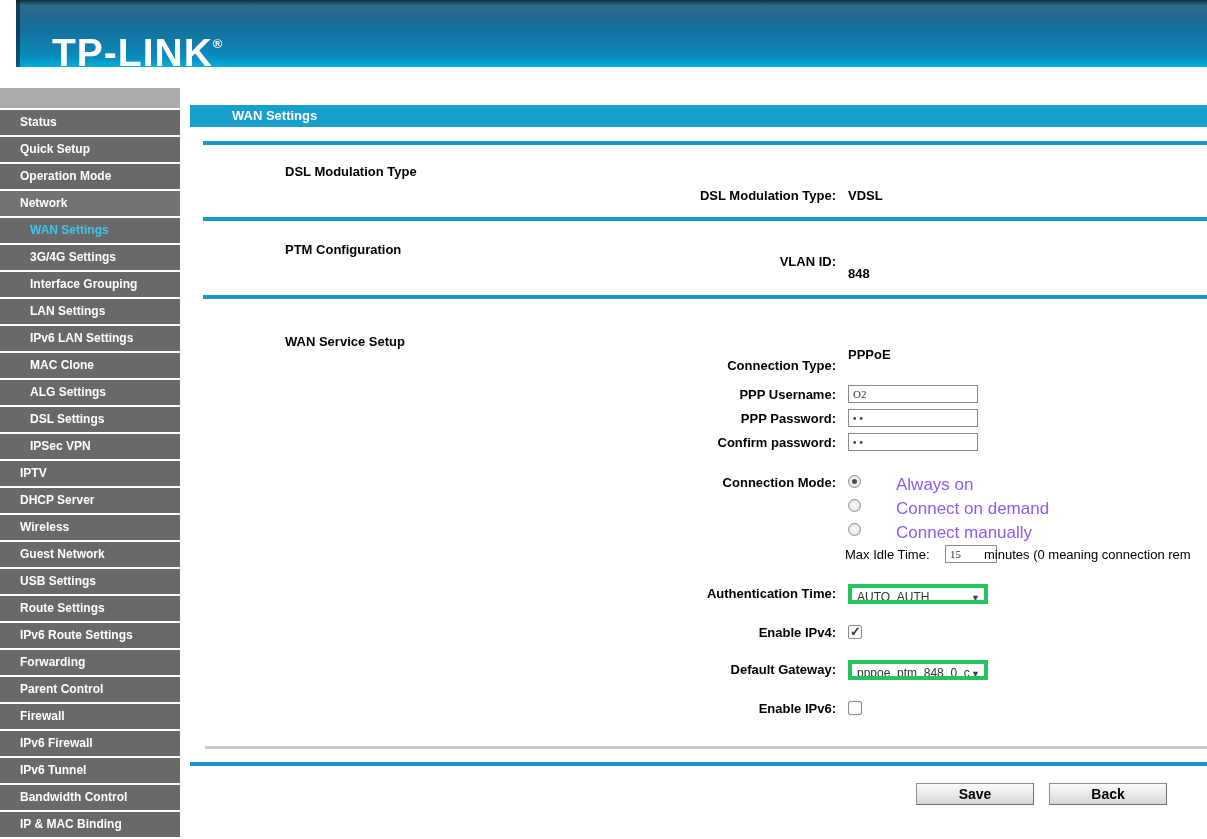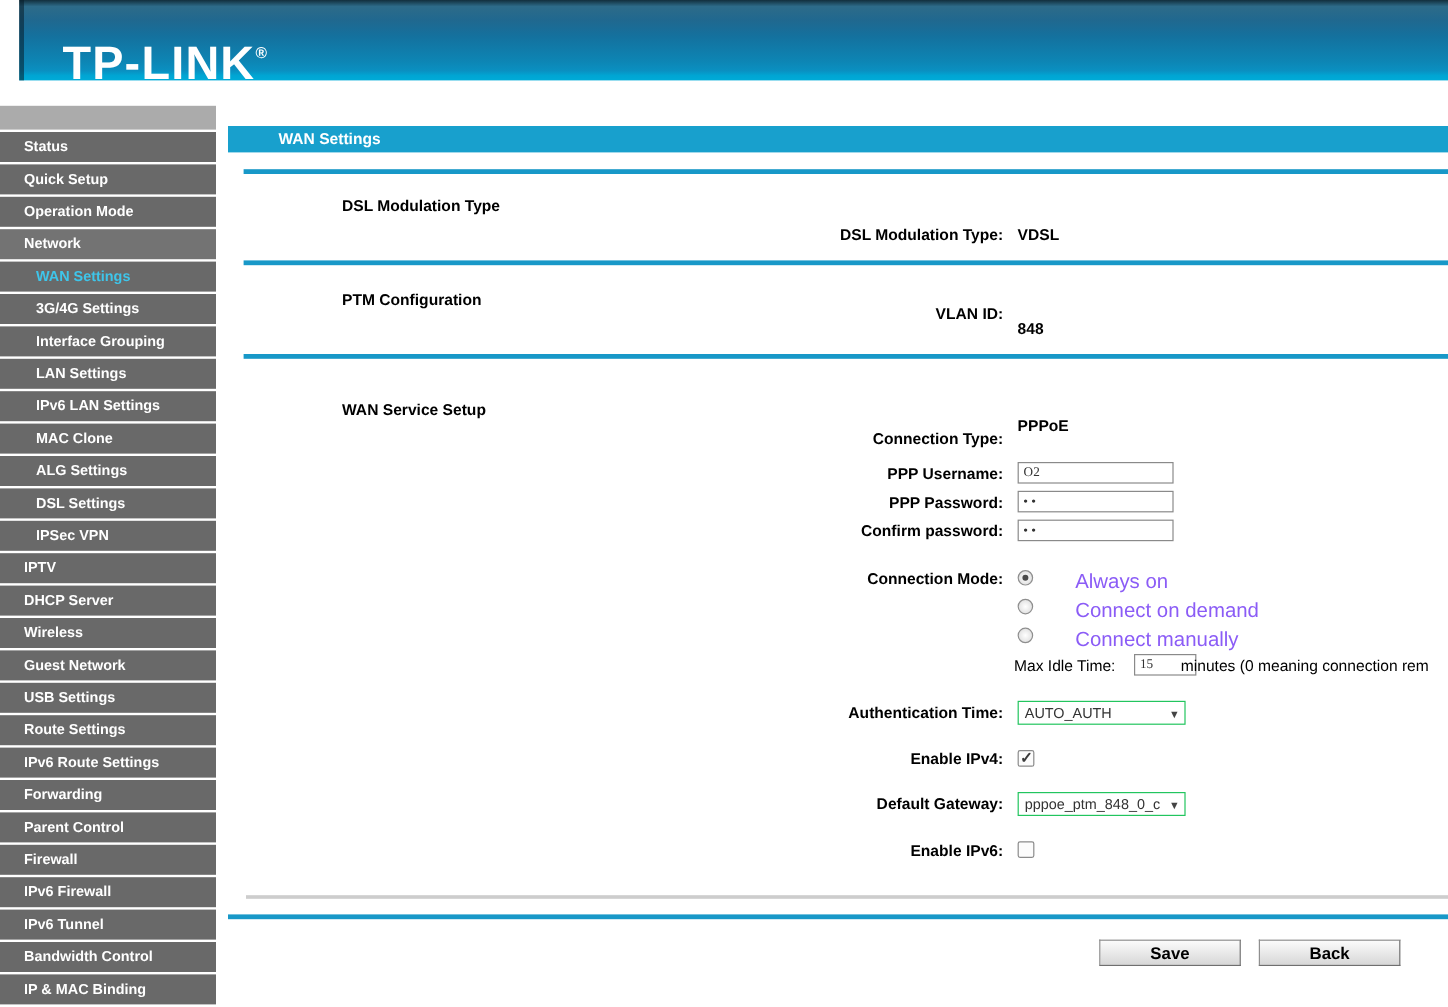--- a/index.html
+++ b/index.html
@@ -39,21 +39,21 @@
   .fvalue { position:absolute; left:848px; font-size:13px; color:#000; white-space:nowrap;text-align:right; }
   .fvalue.b { font-weight:bold; }
 
   input.txt { position:absolute; left:848px; width:130px; height:18px;
     border:1px solid #8a8a8a; background:#fff; font-family:Liberation Serif, serif;
     font-size:11px; padding:1px 4px; color:#333; }
   input.txt.pwd { font-size:10px; font-weight:bold; letter-spacing:3px; }
   input.txt.small { width:52px; }
 
   .select { position:absolute; left:848px; width:140px; height:20px;
-    border:1px solid #22c55e; background:#fff; font-size:12px; color:#333;
+    border:4px solid #22c55e; background:#fff; font-size:12px; color:#333;
     line-height:18px; padding-left:5px; cursor:pointer; white-space:nowrap; overflow:hidden; }
   .select .arrow { position:absolute; right:4px; top:1px; font-size:9px; color:#444; line-height:18px; }
 
   .radio { position:absolute; left:848px; width:13px; height:13px; border-radius:50%;
     border:1px solid #8e8e8e; background:radial-gradient(#ffffff,#d8d8d8); cursor:pointer; }
   .radio.on::after { content:""; position:absolute; left:3px; top:3px; width:5px; height:5px;
     border-radius:50%; background:#4a4a4a; }
   .rlabel { position:absolute; left:868px; font-size:17px; color:#8b5cf6; cursor:pointer; white-space:nowrap;margin-left:28px; }
 
   .cb { position:absolute; left:848px; width:14px; height:14px; border:1px solid #8b8b8b;

